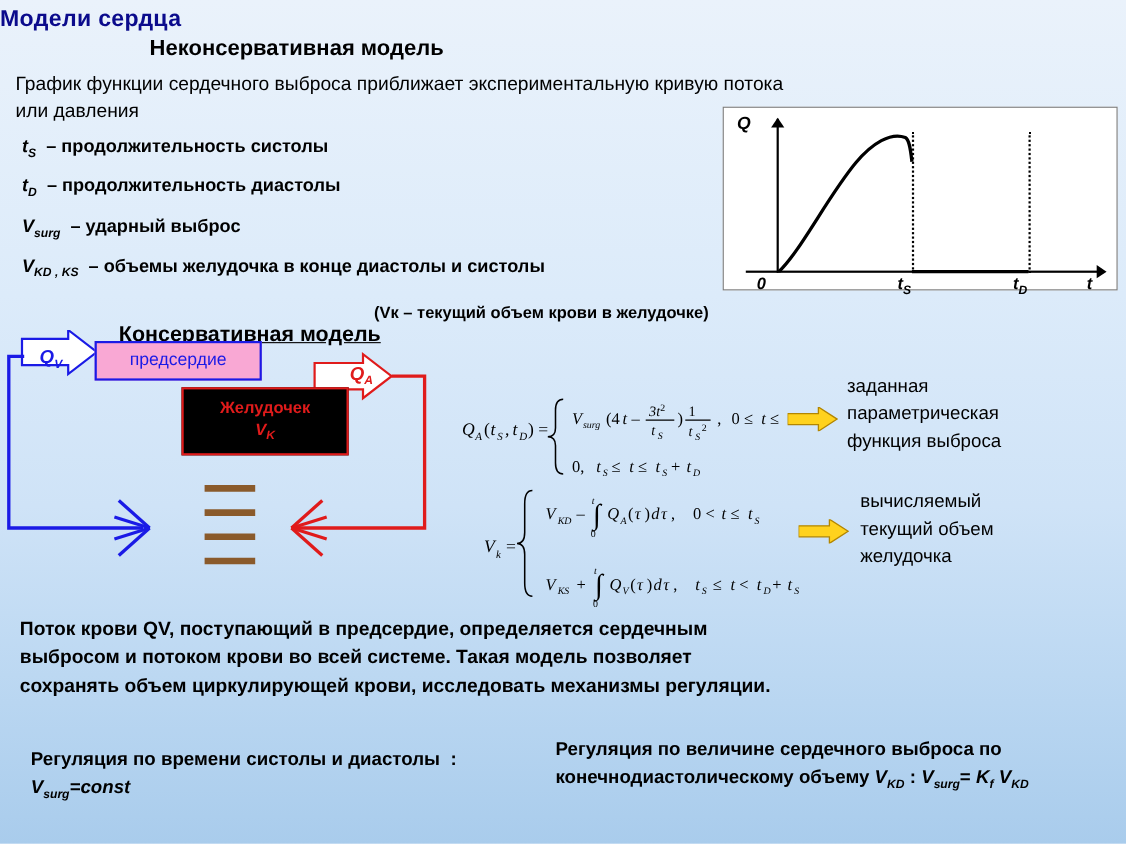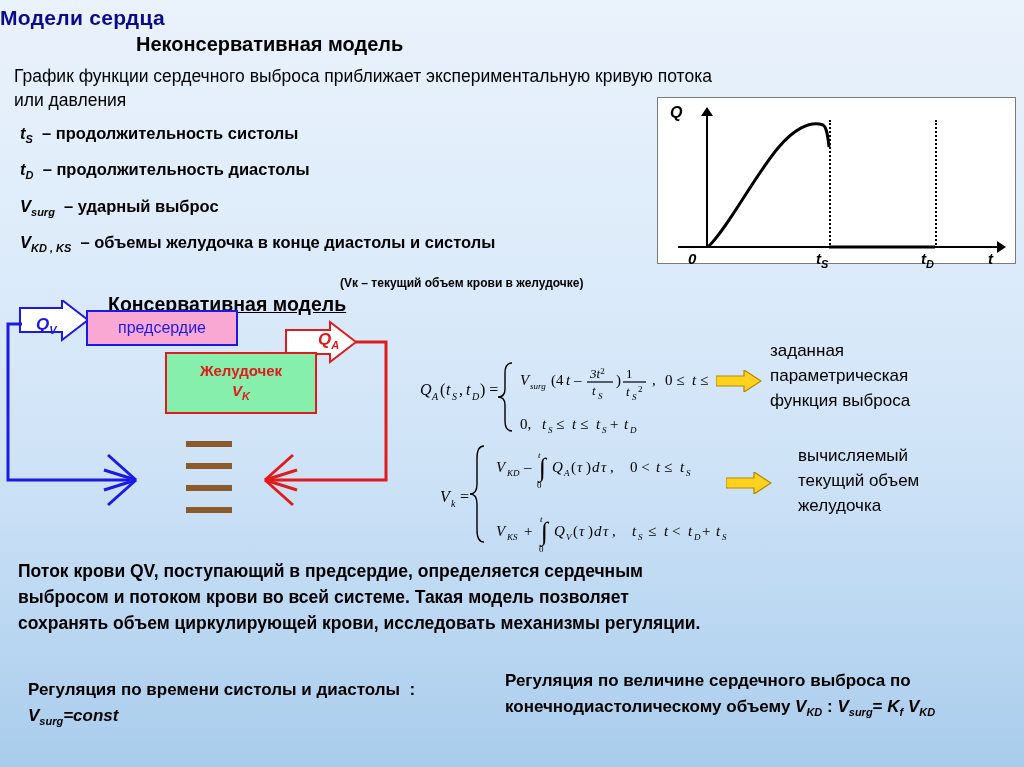--- a/index.html
+++ b/index.html
@@ -42,44 +42,44 @@
   .dash1{position:absolute;left:171px;top:22px;width:0;height:128px;border-left:2px dotted #000;}
   .dash2{position:absolute;left:277px;top:22px;width:0;height:128px;border-left:2px dotted #000;}
   .lbl0{position:absolute;left:30px;top:152px;font-size:15px;font-weight:bold;font-style:italic;}
   .lblts{position:absolute;left:158px;top:152px;font-size:15px;font-weight:bold;font-style:italic;}
   .lbltd{position:absolute;left:263px;top:152px;font-size:15px;font-weight:bold;font-style:italic;}
   .lblt{position:absolute;left:330px;top:152px;font-size:15px;font-weight:bold;font-style:italic;}
   .curve{position:absolute;left:0;top:0;}
 
   
   .h-cons{position:absolute;left:108px;top:272px;font-size:19.5px;font-weight:bold;text-decoration:underline;margin-top:21px;}
-  .h-cons-note{position:absolute;left:340px;top:276px;font-size:12px;font-weight:bold;}
+  .h-cons-note{position:absolute;left:340px;top:276px;font-size:15px;font-weight:bold;}
 
   
   .scheme{position:absolute;left:0;top:300px;width:470px;height:250px;}
   .atrium{
     position:absolute;left:86px;top:10px;width:148px;height:32px;
     border:2px solid #1a1ae6;background:#f9a8d4;color:#1a1ae6;
     font-size:16px;font-weight:normal;display:flex;align-items:center;justify-content:center;
   }
   .ventricle{
     position:absolute;left:165px;top:52px;width:148px;height:58px;
-    border:2px solid #e01b1b;background:#86efac;color:#e01b1b;
+    border:2px solid #e01b1b;background:#000000;color:#e01b1b;
     font-size:15px;font-weight:bold;display:flex;flex-direction:column;align-items:center;justify-content:center;line-height:20px;
   }
   .qv-lbl{position:absolute;left:36px;top:15px;font-size:17px;font-weight:bold;font-style:italic;color:#1a1ae6;}
   .qa-lbl{position:absolute;left:318px;top:30px;font-size:17px;font-weight:bold;font-style:italic;color:#e01b1b;}
   .schemesvg{position:absolute;left:0;top:0;}
 
   
   .f1{position:absolute;left:420px;top:355px;}
   .f2{position:absolute;left:440px;top:440px;}
 
   .callout1{position:absolute;left:770px;top:338px;font-size:17px;line-height:25px;}
-  .callout2{position:absolute;left:782px;top:443px;font-size:17px;line-height:25px;margin-left:16px;}
+  .callout2{position:absolute;left:782px;top:443px;font-size:17px;line-height:25px;}
   .arrow-y{position:absolute;width:46px;height:22px;}
 
   
   .bottom1{position:absolute;left:18px;top:558px;width:700px;font-size:17.5px;font-weight:bold;line-height:26px;}
   .bottom-left{position:absolute;left:28px;top:677px;width:440px;font-size:17px;font-weight:bold;line-height:26px;}
   .bottom-right{position:absolute;left:505px;top:668px;width:500px;font-size:17px;font-weight:bold;line-height:26px;}
   .i{font-style:italic;}
 </style>
 </head>
 <body>

